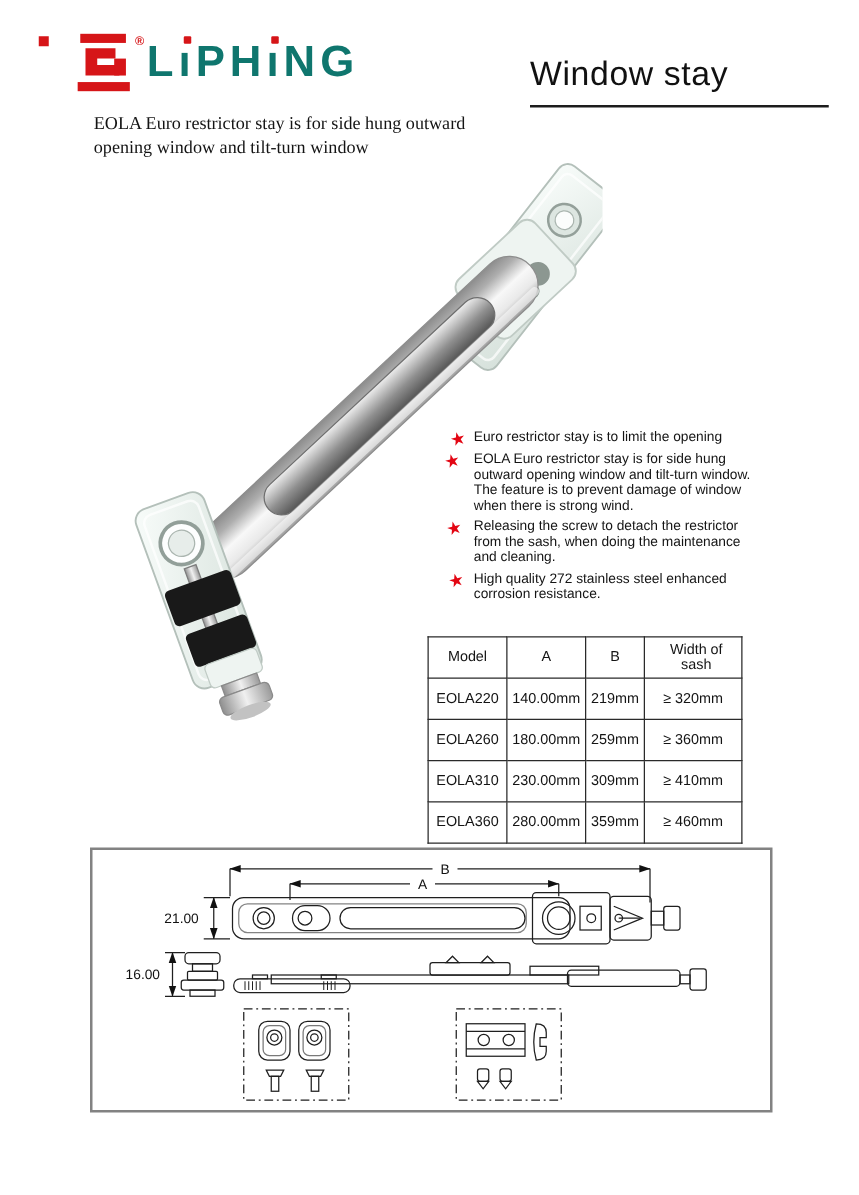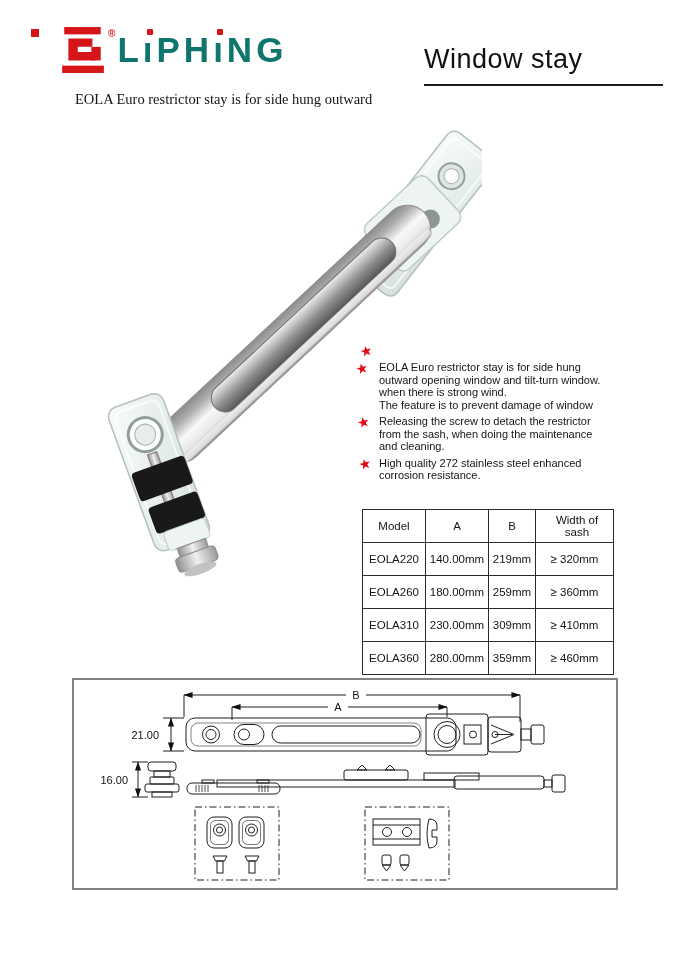--- a/index.html
+++ b/index.html
@@ -27,21 +27,21 @@
   .photo{position:absolute;left:82px;top:126px;}
 
   
   .features{position:absolute;left:360px;top:344px;width:260px;}
   .feature{display:flex;margin-bottom:4px;}
   .star{width:19px;flex:0 0 19px;color:#e30613;font-size:14px;line-height:13px;
         transform:rotate(-14deg);}
   .ftext{font-size:11px;line-height:12.5px;color:#141414;width:238px;}
 
   
-  .spec{position:absolute;left:362px;top:509px;border-collapse:collapse;font-size:11.5px;color:#141414;padding-left:29px;}
+  .spec{position:absolute;left:342px;top:509px;border-collapse:collapse;font-size:11.5px;color:#141414;padding-left:29px;}
   .spec td,.spec th{border:1px solid #2a2a2a;text-align:center;font-weight:normal;
                     vertical-align:middle;padding:0 2px;}
   .spec th{height:32px;}
   .spec td{height:32px;}
   .c-model{width:58px;} .c-a{width:58px;} .c-b{width:42px;} .c-w{width:68px;}
   .spec th.c-w{text-align:center;padding-left:7px;}
 
   
   .panel{position:absolute;left:72px;top:678px;width:542px;height:208px;
          border:2px solid #828282;background:#fff;}
@@ -64,20 +64,21 @@
     </svg>
     <span class="logo-reg">®</span>
     <span class="wordmark"><span>L</span><span class="iwrap"><span class="idot"></span><span>ı</span></span><span>PH</span><span class="iwrap"><span class="idot"></span><span>ı</span></span><span>NG</span></span>
   </div>
 
   <div class="title">Window stay</div>
   <div class="title-rule"></div>
 
   <div class="intro">
     <div>EOLA Euro restrictor stay is for side hung outward</div>
+    <div>opening window and tilt-turn window</div>
   </div>
 
   <svg class="photo" width="400" height="478" viewBox="0 0 400 478">
     <defs>
       <linearGradient id="steel" x1="0" y1="0" x2="0" y2="1">
         <stop offset="0" stop-color="#9e9e9e"></stop>
           <stop offset="0.25" stop-color="#e9e9e9"></stop>
         <stop offset="0.5" stop-color="#f8f8f8"></stop>
           <stop offset="0.78" stop-color="#aeaeae"></stop>
         <stop offset="1" stop-color="#8c8c8c"></stop>
@@ -128,29 +129,30 @@
       <rect x="70" y="420" width="30" height="9" fill="url(#steelh)" stroke="#8a8a8a"></rect>
       <rect x="64" y="429" width="42" height="15" rx="4" fill="url(#steelh)" stroke="#8a8a8a"></rect>
       <ellipse cx="85" cy="447" rx="17" ry="5" fill="#c2c2c2"></ellipse>
     </g>
   </svg>
 
   <div class="features">
     <div class="feature">
       <span class="star">★</span>
       <span class="ftext">
+        <div>Euro restrictor stay is to limit the opening</div>
       </span>
     </div>
     <div class="feature">
       <span class="star">★</span>
       <span class="ftext">
         <div>EOLA Euro restrictor stay is for side hung</div>
         <div>outward opening window and tilt-turn window.</div>
+        <div>The feature is to prevent damage of window</div>
         <div>when there is strong wind.</div>
-        <div>The feature is to prevent damage of window</div>
       </span>
     </div>
     <div class="feature">
       <span class="star">★</span>
       <span class="ftext">
         <div>Releasing the screw to detach the restrictor</div>
         <div>from the sash, when doing the maintenance</div>
         <div>and cleaning.</div>
       </span>
     </div>

